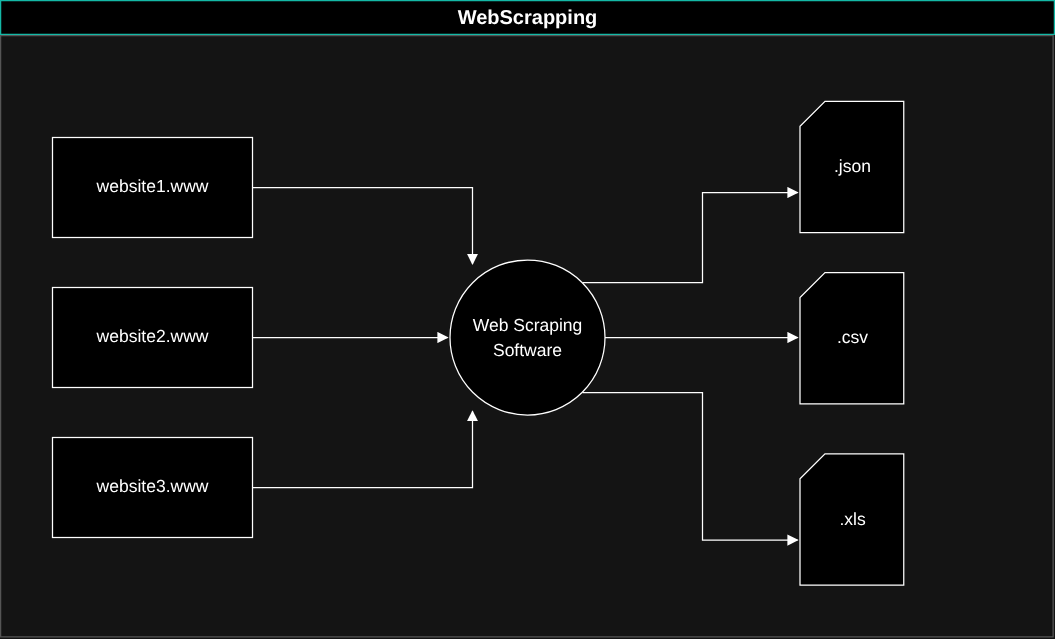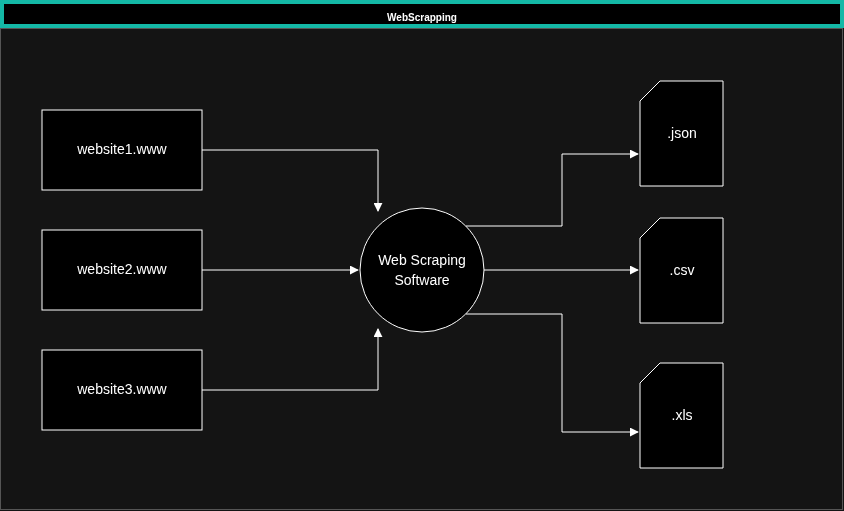--- a/index.html
+++ b/index.html
@@ -12,24 +12,24 @@
     color: #fff;
     overflow: hidden;
   }
   .title-bar {
     position: absolute;
     left: 0;
     top: 0;
     width: 844px;
     height: 28px;
     background: #000;
-    border: 4px solid #14b8a6;
+    border: 1px solid #14b8a6;
     box-sizing: border-box;
     text-align: center;
-    font-size: 10px;
+    font-size: 16px;
     font-weight: bold;
     line-height: 28px;
   }
   .frame {
     position: absolute;
     left: 0;
     top: 28px;
     width: 843px;
     height: 482px;
     border: 1px solid #555;

